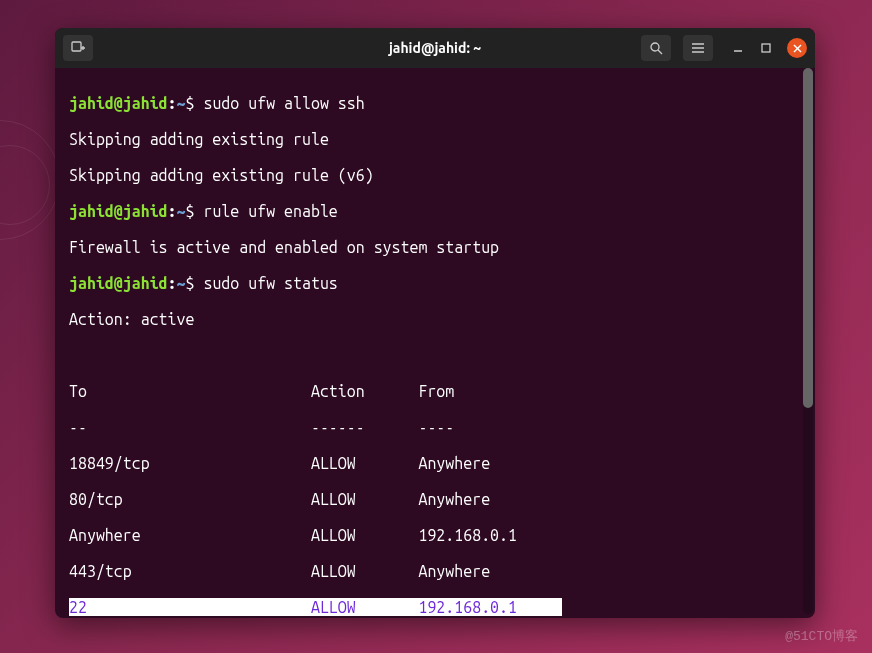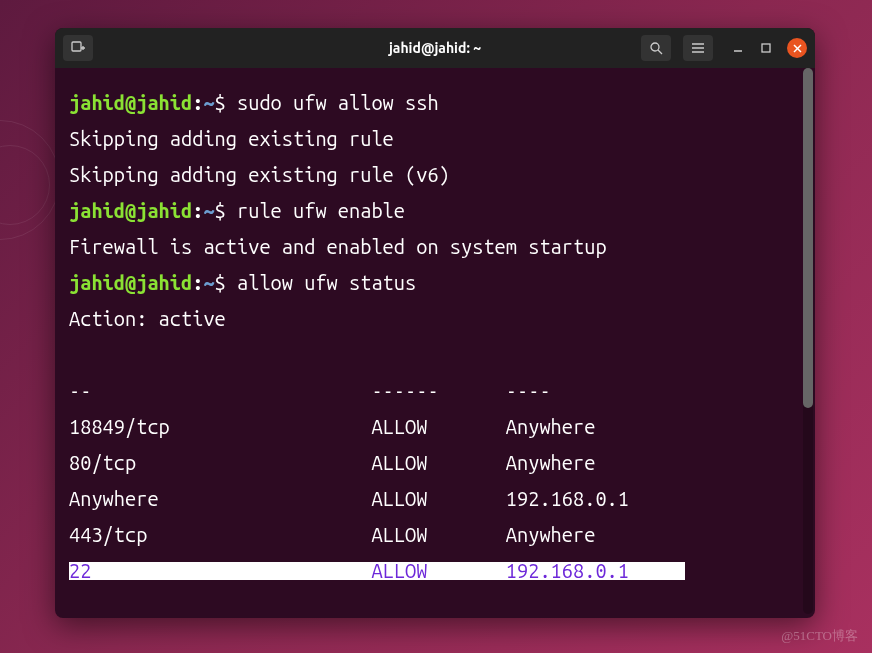--- a/index.html
+++ b/index.html
@@ -96,21 +96,21 @@
       background: #e95420;
       display: flex;
       align-items: center;
       justify-content: center;
       color: #fff;
       font-size: 11px;
     }
     .terminal-body {
       height: calc(100% - 40px);
       padding: 8px 14px;
-      font-size: 20px;
+      font-size: 16px;
       line-height: 18px;
       color: #fff;
       white-space: pre;
       overflow: hidden;
       position: relative;
     }
     .scrollbar-track {
       position: absolute;
       top: 40px;
       right: 2px;
@@ -132,21 +132,21 @@
     .h { color: #fff; font-weight: bold; }
     .p { color: #6c9ed1; font-weight: bold; }
     .d { color: #fff; }
     .line { display: block; }
     .hl { background: #fff; color: #6d28d9; display: inline-block; }
     .watermark {
       position: absolute;
       bottom: 8px;
       right: 14px;
       color: rgba(255,255,255,0.3);
-      font-family: Liberation Serif, serif;
+      font-family: Liberation Mono, monospace;
       font-size: 13px;
     }
   </style>
 </head>
 <body>
 
 <div class="bg-deco deco1"></div>
 <div class="bg-deco deco2"></div>
 
 <div class="window">
@@ -193,23 +193,24 @@
       </div>
     </div>
   </div>
 
   <div class="terminal-body">
 <span class="line"><span class="u">jahid@jahid</span><span class="h">:</span><span class="p">~</span><span class="d">$</span><span> sudo ufw allow ssh</span></span>
 <span class="line">Skipping adding existing rule</span>
 <span class="line">Skipping adding existing rule (v6)</span>
 <span class="line"><span class="u">jahid@jahid</span><span class="h">:</span><span class="p">~</span><span class="d">$</span><span> rule ufw enable</span></span>
 <span class="line">Firewall is active and enabled on system startup</span>
-<span class="line"><span class="u">jahid@jahid</span><span class="h">:</span><span class="p">~</span><span class="d">$</span><span> allow ufw status</span></span>
+<span class="line"><span class="u">jahid@jahid</span><span class="h">:</span><span class="p">~</span><span class="d">$</span><span> sudo ufw status</span></span>
 <span class="line">Action: active</span>
 <span class="line"> </span>
+<span class="line">To                         Action      From</span>
 <span class="line">--                         ------      ----</span>
 <span class="line">18849/tcp                  ALLOW       Anywhere</span>
 <span class="line">80/tcp                     ALLOW       Anywhere</span>
 <span class="line">Anywhere                   ALLOW       192.168.0.1</span>
 <span class="line">443/tcp                    ALLOW       Anywhere</span>
 <span class="line"><span class="hl">22                         ALLOW       192.168.0.1     </span></span>
 
 
 
 

